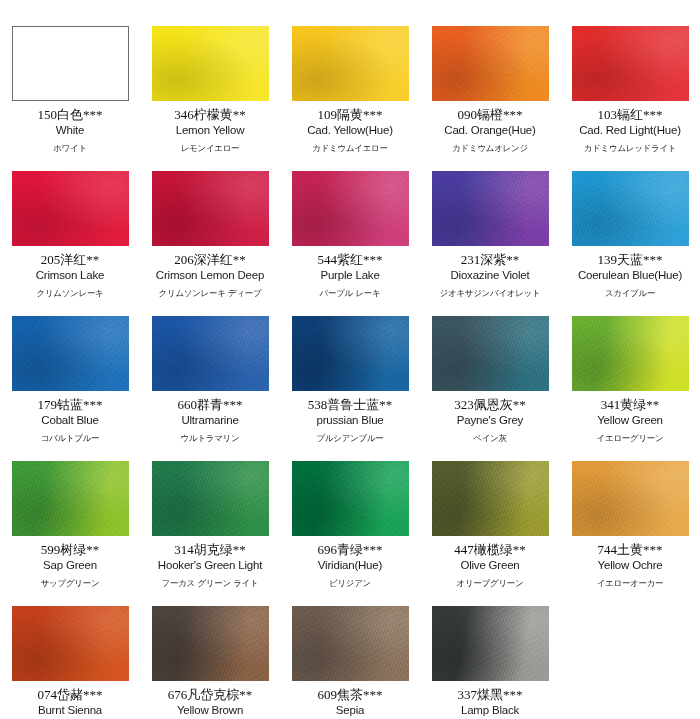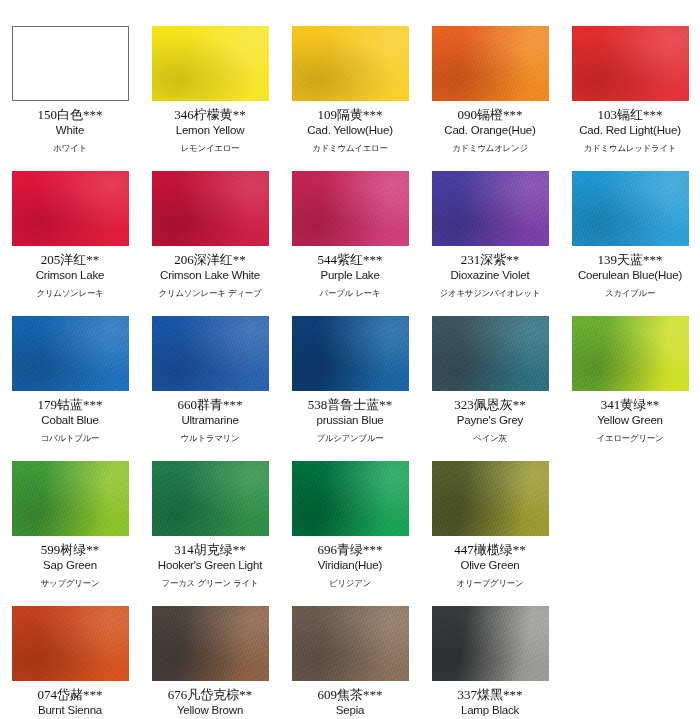--- a/index.html
+++ b/index.html
@@ -152,21 +152,21 @@
           <div class="labels">
             <div class="label-cn">205洋红**</div>
             <div class="label-en">Crimson Lake</div>
             <div class="label-jp">クリムソンレーキ</div>
           </div>
         </div>
         <div class="swatch-cell">
           <div class="swatch-chip painted" style="background: linear-gradient(100deg, rgb(197, 19, 56) 0%, rgb(197, 19, 56) 28%, rgb(207, 31, 70) 78%, rgb(207, 31, 70) 100%);"></div>
           <div class="labels">
             <div class="label-cn">206深洋红**</div>
-            <div class="label-en">Crimson Lake White</div>
+            <div class="label-en">Crimson Lemon Deep</div>
             <div class="label-jp">クリムソンレーキ ディープ</div>
           </div>
         </div>
         <div class="swatch-cell">
           <div class="swatch-chip painted" style="background: linear-gradient(100deg, rgb(196, 35, 85) 0%, rgb(196, 35, 85) 28%, rgb(207, 63, 122) 78%, rgb(207, 63, 122) 100%);"></div>
           <div class="labels">
             <div class="label-cn">544紫红***</div>
             <div class="label-en">Purple Lake</div>
             <div class="label-jp">パープル レーキ</div>
           </div>
@@ -256,20 +256,28 @@
           </div>
         </div>
         <div class="swatch-cell">
           <div class="swatch-chip painted" style="background: linear-gradient(100deg, rgb(84, 93, 44) 0%, rgb(84, 93, 44) 28%, rgb(154, 154, 49) 78%, rgb(154, 154, 49) 100%);"></div>
           <div class="labels">
             <div class="label-cn">447橄榄绿**</div>
             <div class="label-en">Olive Green</div>
             <div class="label-jp">オリーブグリーン</div>
           </div>
         </div>
+        <div class="swatch-cell">
+          <div class="swatch-chip painted" style="background: linear-gradient(100deg, rgb(224, 154, 57) 0%, rgb(224, 154, 57) 28%, rgb(232, 169, 74) 78%, rgb(232, 169, 74) 100%);"></div>
+          <div class="labels">
+            <div class="label-cn">744土黄***</div>
+            <div class="label-en">Yellow Ochre</div>
+            <div class="label-jp">イエローオーカー</div>
+          </div>
+        </div>
       </div>
       <div class="swatch-row last-row">
         <div class="swatch-cell">
           <div class="swatch-chip painted" style="background: linear-gradient(100deg, rgb(195, 64, 26) 0%, rgb(195, 64, 26) 28%, rgb(212, 84, 31) 78%, rgb(212, 84, 31) 100%);"></div>
           <div class="labels">
             <div class="label-cn">074岱赭***</div>
             <div class="label-en">Burnt Sienna</div>
           </div>
         </div>
         <div class="swatch-cell">

